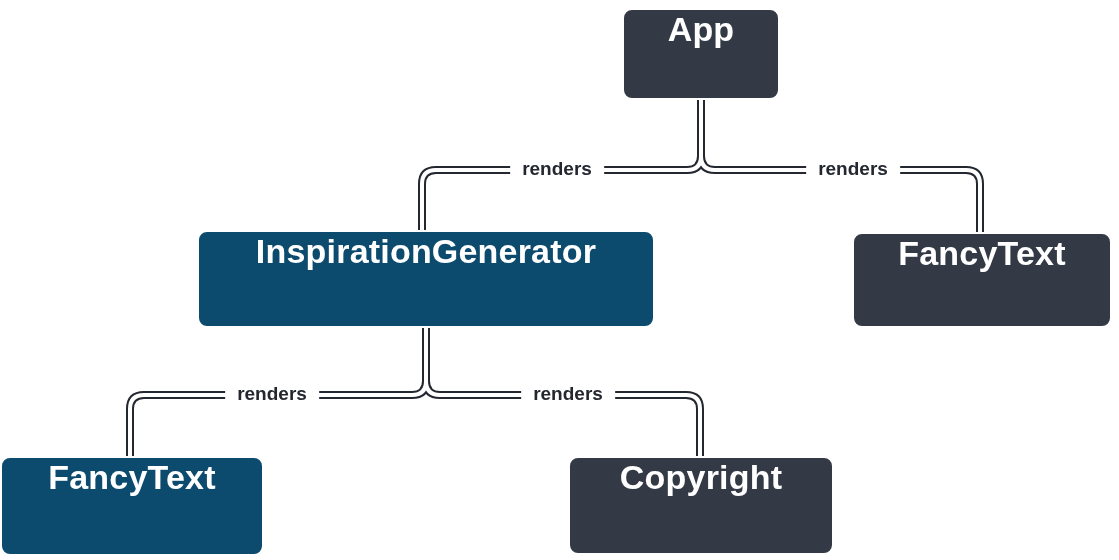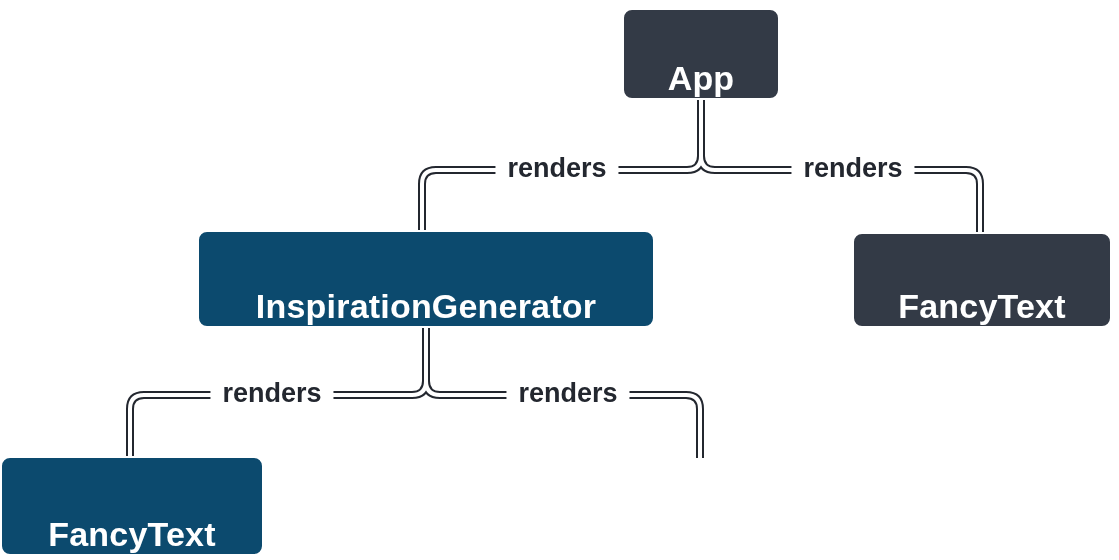--- a/index.html
+++ b/index.html
@@ -30,31 +30,31 @@
   .edge-core {
     fill: none;
     stroke: #ffffff;
     stroke-width: 4;
   }
   .edge-label {
     position: absolute;
     transform: translate(-50%, -50%);
     background: #ffffff;
     color: #23272f;
-    font-size: 27px;
+    font-size: 19px;
     font-weight: 600;
     padding: 2px 12px;
     white-space: nowrap;
     line-height: 1.1;
   }
   .node {
     position: absolute;
     box-sizing: border-box;
     display: flex;
-    align-items: flex-end;
+    align-items: flex-start;
     justify-content: center;
     color: #ffffff;
     font-size: 34px;
     font-weight: 600;
     border-radius: 10px;
     border: 2px solid #ffffff;
     letter-spacing: 0.2px;
     white-space: nowrap;
   }
   .node--dark {
@@ -96,14 +96,17 @@
   </div>
 
   <div class="node node--dark" style="left:852px; top:232px; width:260px; height:96px;">
     <span>FancyText</span>
   </div>
 
   <div class="node node--orange" style="left:0px; top:456px; width:264px; height:100px;">
     <span>FancyText</span>
   </div>
 
+  <div class="node node--dark" style="left:568px; top:456px; width:266px; height:99px;">
+    <span>Copyright</span>
+  </div>
 
 </div>
 
 </body></html>

